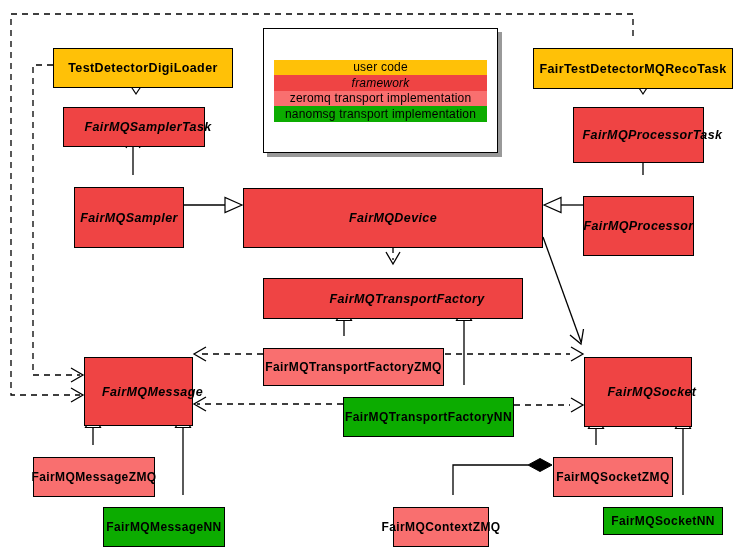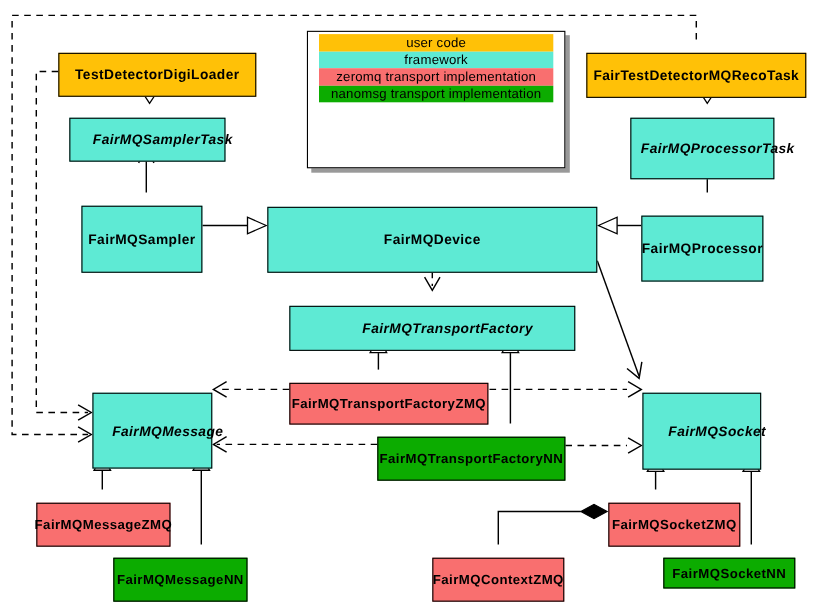--- a/index.html
+++ b/index.html
@@ -9,29 +9,28 @@
     font-family:"Liberation Sans", sans-serif; overflow:hidden;
   }
   #wires { position:absolute; left:0; top:0; width:748px; height:549px; }
   .node {
     position:absolute; display:flex; align-items:center; justify-content:center;
     border:1.4px solid #000; font-weight:bold; font-size:12.5px; color:#000;
     letter-spacing:0.4px; white-space:nowrap; text-align:center;margin-top:12px;
   }
   .abstract { font-style:italic;padding-left:28px; }
   .c-user      { background:#FFC107; }
-  .c-framework { background:#5eead4; }
+  .c-framework { background:#ef4444;font-style:italic; }
   .c-zeromq    { background:#F96F6F; }
   .c-nanomsg   { background:#0CAC00; }
   .legend {
     position:absolute; left:263px; top:28px; width:235px; height:125px;
     background:#fff; border:1.5px solid #000; box-shadow:4px 4px 0 #999;
-    display:flex; flex-direction:column; justify-content:flex-start;
+    display:flex; flex-direction:column; justify-content:center;
     padding:2px 10px;
-    margin-left:16px;
   }
   .legend-swatch {
     height:15.5px; display:flex; align-items:center; justify-content:center;
     font-size:12px; font-weight:normal; color:#000; letter-spacing:0.2px;
     white-space:nowrap;
   }
   .wire  { stroke:#000; stroke-width:1.3; fill:none; }
   .dash  { stroke-dasharray:6,5; }
   .tri   { fill:#fff; stroke:#000; stroke-width:1.2; }
   .vhead { fill:none; stroke:#000; stroke-width:1.3; }
@@ -182,15 +181,15 @@
   <div class="node c-framework abstract" style="left:584px;top:345px;width:108px;height:70px">FairMQSocket</div>
 
   <div class="node c-zeromq" style="left:33px;top:445px;width:122px;height:40px;font-size:12px">FairMQMessageZMQ</div>
 
   <div class="node c-nanomsg" style="left:103px;top:495px;width:122px;height:40px;font-size:12px">FairMQMessageNN</div>
 
   <div class="node c-zeromq" style="left:553px;top:445px;width:120px;height:40px;font-size:12px">FairMQSocketZMQ</div>
 
   <div class="node c-nanomsg" style="left:603px;top:495px;width:120px;height:28px;font-size:12px">FairMQSocketNN</div>
 
-  <div class="node c-zeromq" style="left:393px;top:495px;width:120px;height:40px;font-size:12px">FairMQContextZMQ</div>
+  <div class="node c-zeromq" style="left:393px;top:495px;width:96px;height:40px;font-size:12px">FairMQContextZMQ</div>
 
 </div>
 
 </body></html>

